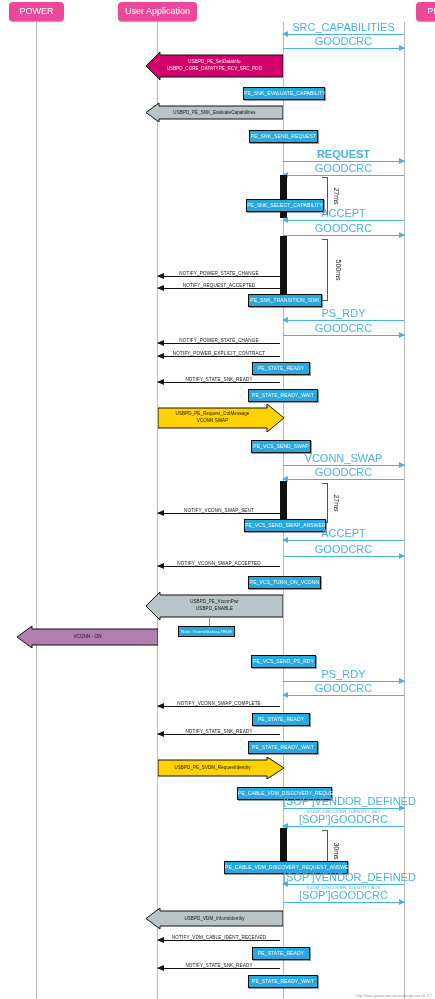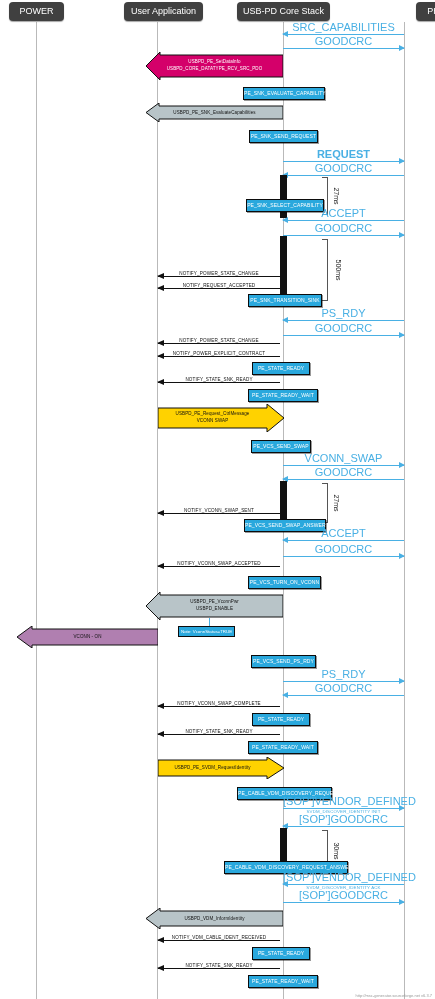--- a/index.html
+++ b/index.html
@@ -5,21 +5,21 @@
   html,body{margin:0;padding:0;background:#ffffff;}
   body{width:435px;height:999px;position:relative;overflow:hidden;
        font-family:"Liberation Sans","DejaVu Sans",sans-serif;
        -webkit-font-smoothing:antialiased;}
   #stage{position:absolute;left:0;top:0;width:435px;height:999px;}
 
   
   .lifeline{position:absolute;width:1px;background:#b9b9b9;top:22px;bottom:0;}
 
   
-  .head{position:absolute;top:2px;height:19px;background:#404040;
+  .head{position:absolute;top:2px;height:19px;background:#ec4899;
         border-radius:4px;color:#ffffff;font-size:9px;line-height:19px;
         text-align:center;white-space:nowrap;box-shadow:0 1px 1px rgba(0,0,0,.35);}
 
   
   .state{position:absolute;height:11px;background:#29a8dd;border:1px solid #0c0c0c;
          color:#ffffff;font-size:5px;line-height:10px;text-align:center;
          white-space:nowrap;box-shadow:1px 1px 0 rgba(0,0,0,.4);
          letter-spacing:.1px;}
 
   
@@ -71,22 +71,21 @@
 <body>
 
 <div id="stage">
 
   <div class="lifeline" style="left:36px;"></div>
   <div class="lifeline" style="left:157px;"></div>
   <div class="lifeline" style="left:283px;"></div>
   <div class="lifeline" style="left:404px;"></div>
 
   <div class="head" style="left:9px;width:55px;">POWER</div>
-  <div class="head" style="left:124px;width:79px;">User Application</div>
-  <div class="head" style="left:237px;width:93px;">USB-PD Core Stack</div>
+  <div class="head" style="left:118px;width:79px;">User Application</div>
   <div class="head" style="left:384px;width:41px;margin-left:32px;">PHY</div>
 
   <div class="bmsg" style="left:283px;width:121px;top:34px;">
     <span class="ar l"></span>
     <span class="lbl">SRC_CAPABILITIES</span>
   </div>
 
   <div class="bmsg" style="left:283px;width:121px;top:48px;">
     <span class="ar r"></span>
     <span class="lbl">GOODCRC</span>

